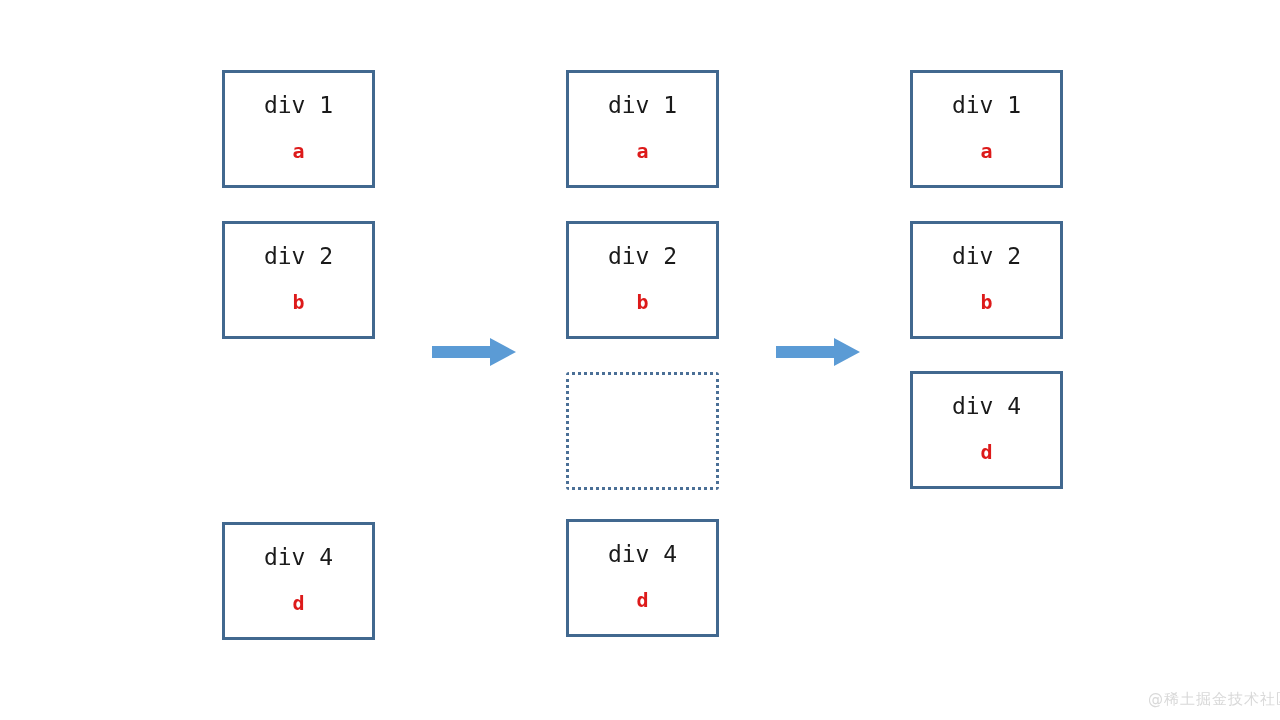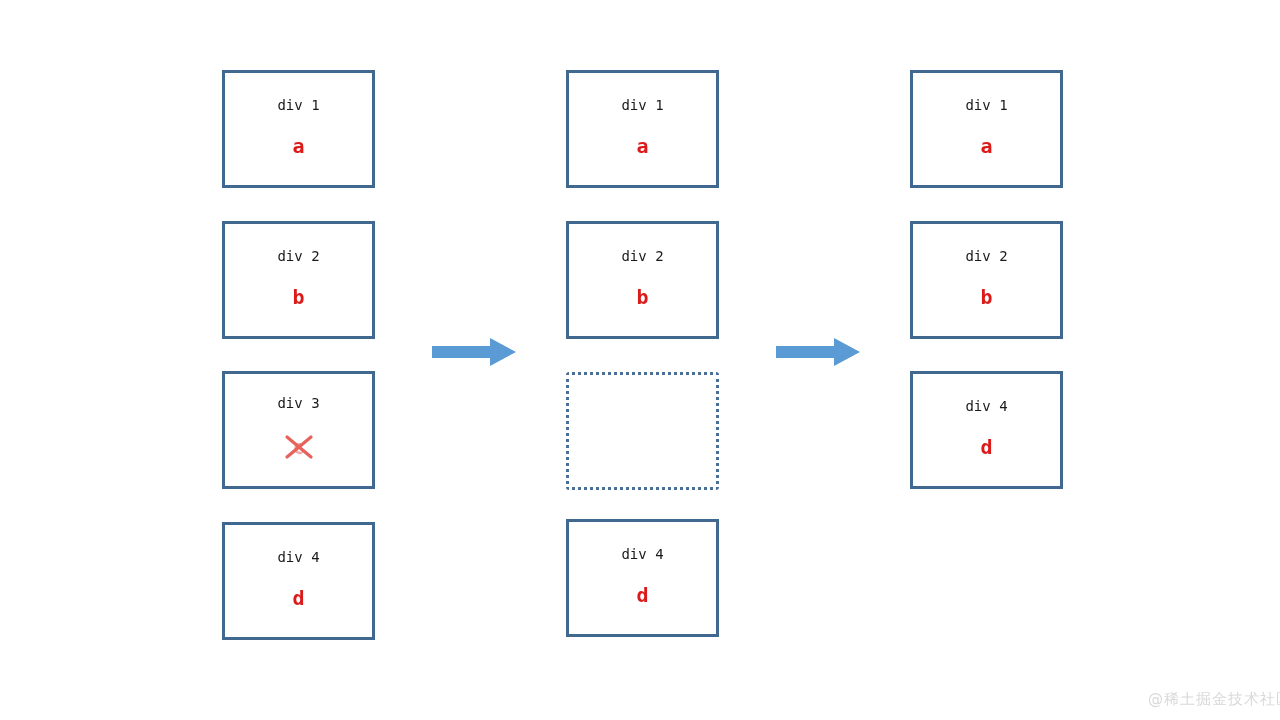--- a/index.html
+++ b/index.html
@@ -25,21 +25,21 @@
     box-sizing: border-box;
     background: #ffffff;
     border: 3px solid #41688f;
     display: flex;
     flex-direction: column;
     align-items: center;
     justify-content: center;
   }
   .divbox .title {
     font-family: "DejaVu Sans Mono", "Liberation Mono", monospace;
-    font-size: 14px;
+    font-size: 23px;
     color: #1a1a1a;
     letter-spacing: 0px;
     line-height: 1;
     margin-top: -4px;
   }
   .divbox .letter {
     font-family: "DejaVu Sans Mono", "Liberation Mono", monospace;
     font-size: 20px;
     font-weight: bold;
     color: #dd1a1a;
@@ -100,30 +100,20 @@
   <div class="divbox" style="left:222px; top:70px; width:153px; height:118px;">
     <span class="title">div 1</span>
     <span class="letter">a</span>
   </div>
 
   <div class="divbox" style="left:222px; top:221px; width:153px; height:118px;">
     <span class="title">div 2</span>
     <span class="letter">b</span>
   </div>
 
-  <div class="divbox" style="left:222px; top:371px; width:153px; height:118px;">
-    <span class="title">div 3</span>
-    <span class="struck">
-      <span class="ghost">c</span>
-      <svg width="30" height="26" viewBox="0 0 30 26">
-        <line x1="3" y1="3" x2="27" y2="23" stroke="#e8625c" stroke-width="3.2" stroke-linecap="round"></line>
-        <line x1="27" y1="3" x2="3" y2="23" stroke="#e8625c" stroke-width="3.2" stroke-linecap="round"></line>
-      </svg>
-    </span>
-  </div>
 
   <div class="divbox" style="left:222px; top:522px; width:153px; height:118px;">
     <span class="title">div 4</span>
     <span class="letter">d</span>
   </div>
 
   <div class="arrow" style="left:432px; top:336px;">
     <svg width="84" height="32" viewBox="0 0 84 32">
       <path d="M0 10 L58 10 L58 2 L84 16 L58 30 L58 22 L0 22 Z" fill="#5b9bd5"></path>
     </svg>

